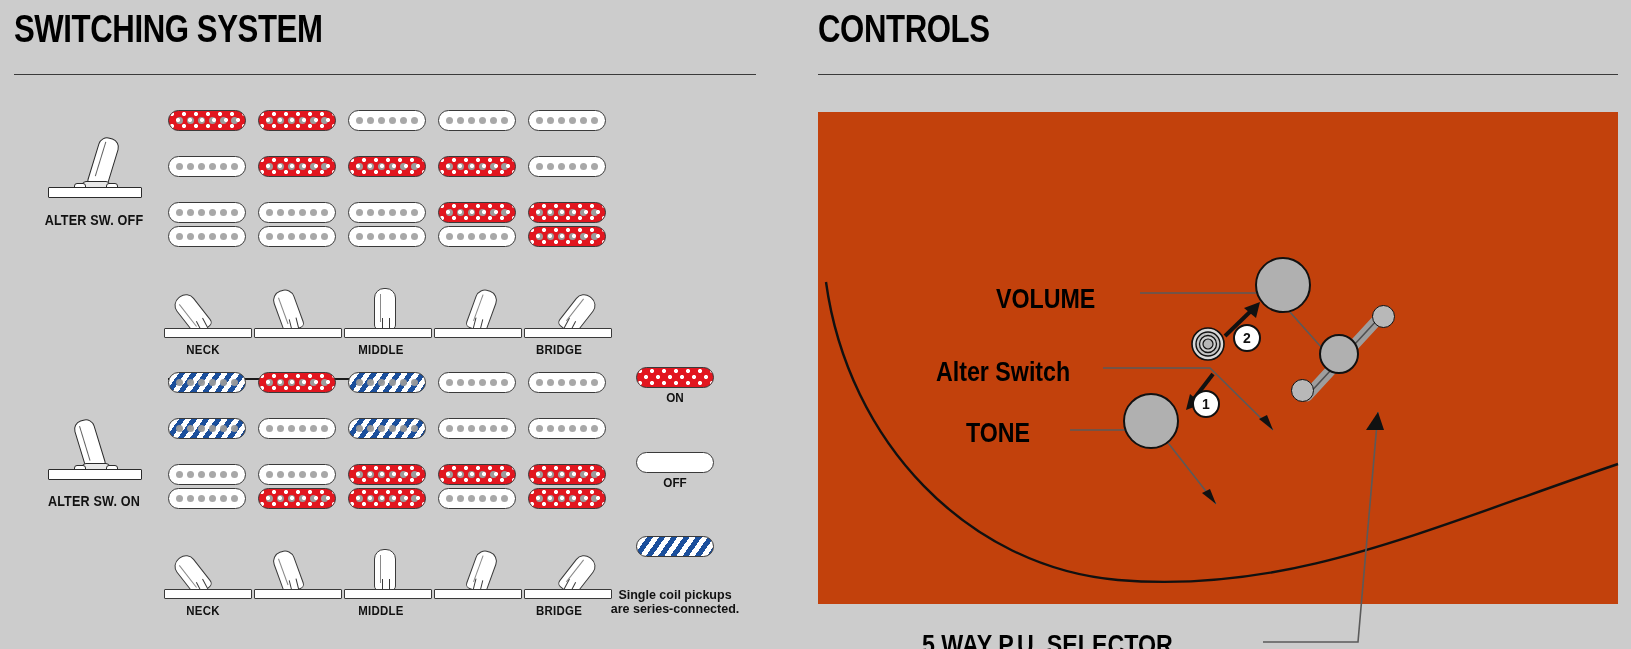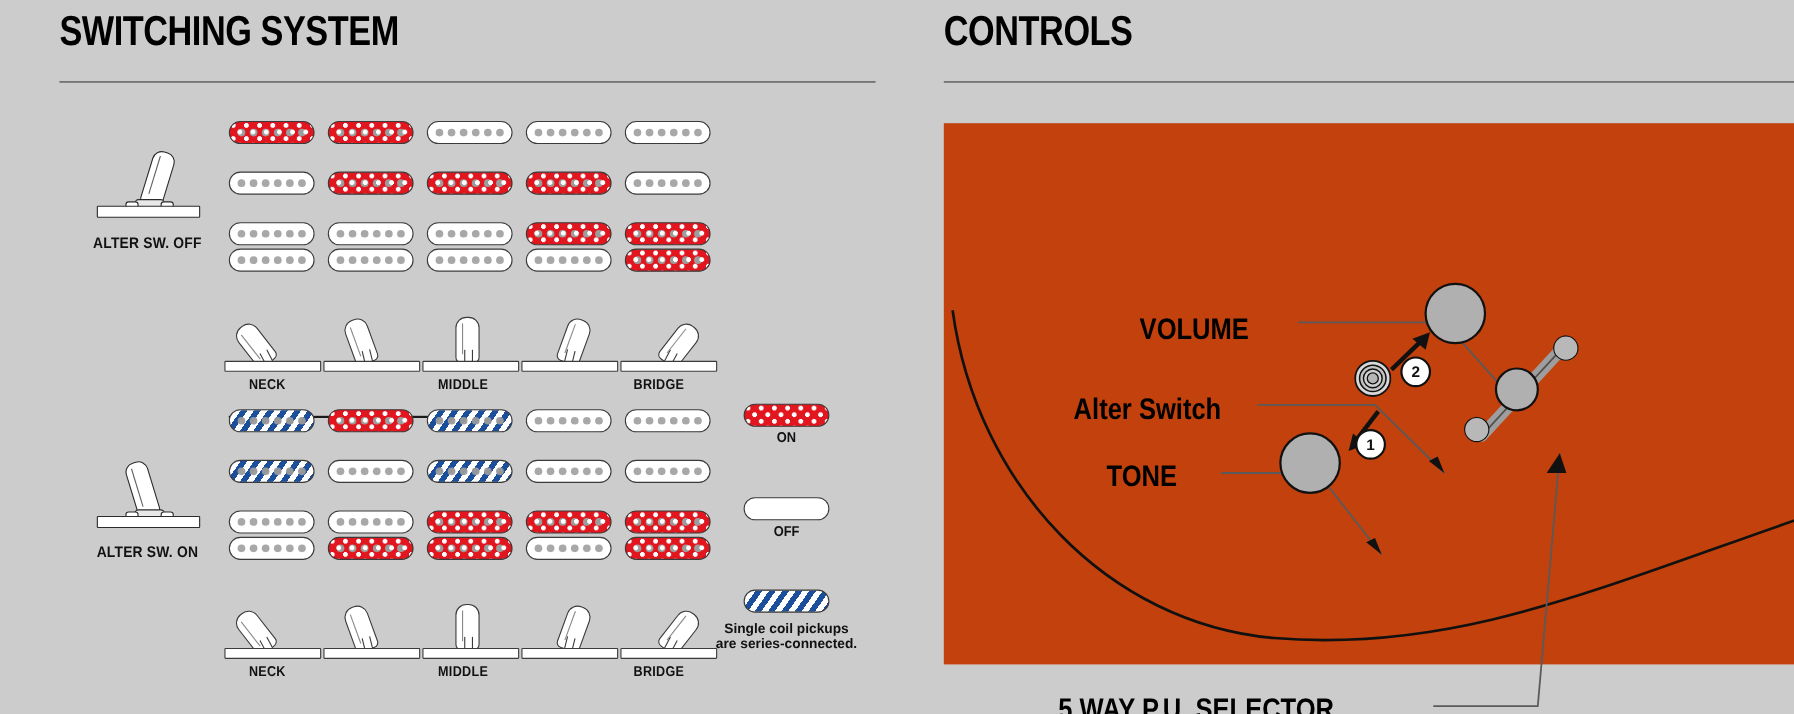--- a/index.html
+++ b/index.html
@@ -3,21 +3,21 @@
 <meta charset="utf-8">
 <style>
   html,body{margin:0;padding:0;}
   body{
     width:1631px;height:649px;
     background:#cccccc;
     font-family:"Liberation Sans", sans-serif;
     overflow:hidden;
     position:relative;
   }
-  .panel{position:absolute;top:0;height:460px;margin-left:40px;}
+  .panel{position:absolute;top:0;height:460px;}
   #panel-switching{left:0;width:800px;}
   #panel-controls{left:816px;width:815px;}
 
   .panel-title{
     font-family:"Liberation Sans", sans-serif;
     font-weight:bold;
     font-size:38px;
     letter-spacing:-0.5px;
     color:#000;
     position:absolute;
@@ -761,21 +761,21 @@
       <div class="legend-cap" style="left:620px;top:300px;">ON</div>
 
       <div class="pu off" id="legend-off" style="left:636px;top:362px;">
         <div class="poles"></div>
       </div>
       <div class="legend-cap" style="left:620px;top:385px;">OFF</div>
 
       <div class="pu blue" id="legend-series" style="left:636px;top:446px;">
         <div class="poles"></div>
       </div>
-      <div class="legend-note" style="left:595px;top:474px;">
+      <div class="legend-note" style="left:595px;top:498px;">
         <span>Single coil pickups</span><br>
         <span>are series-connected.</span>
       </div>
     </div>
 
   </div>
 </div>
 
 <div class="panel" id="panel-controls">
   <div class="panel-title">CONTROLS</div>

